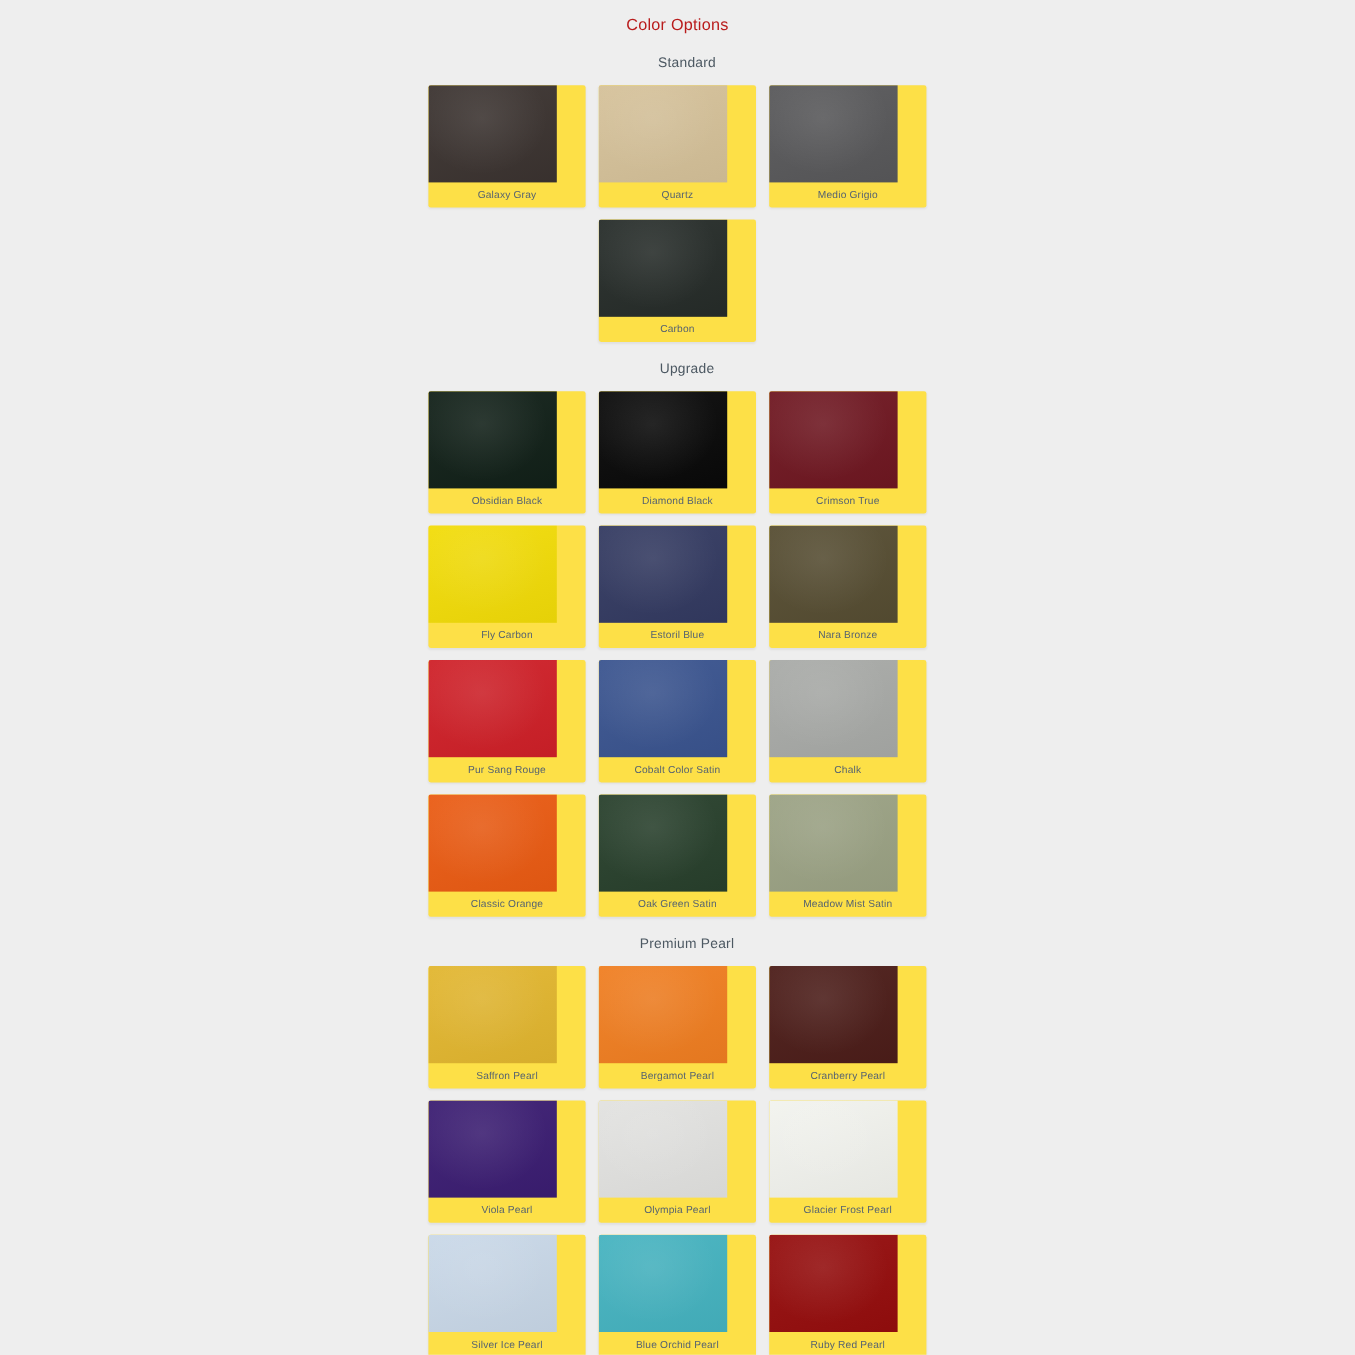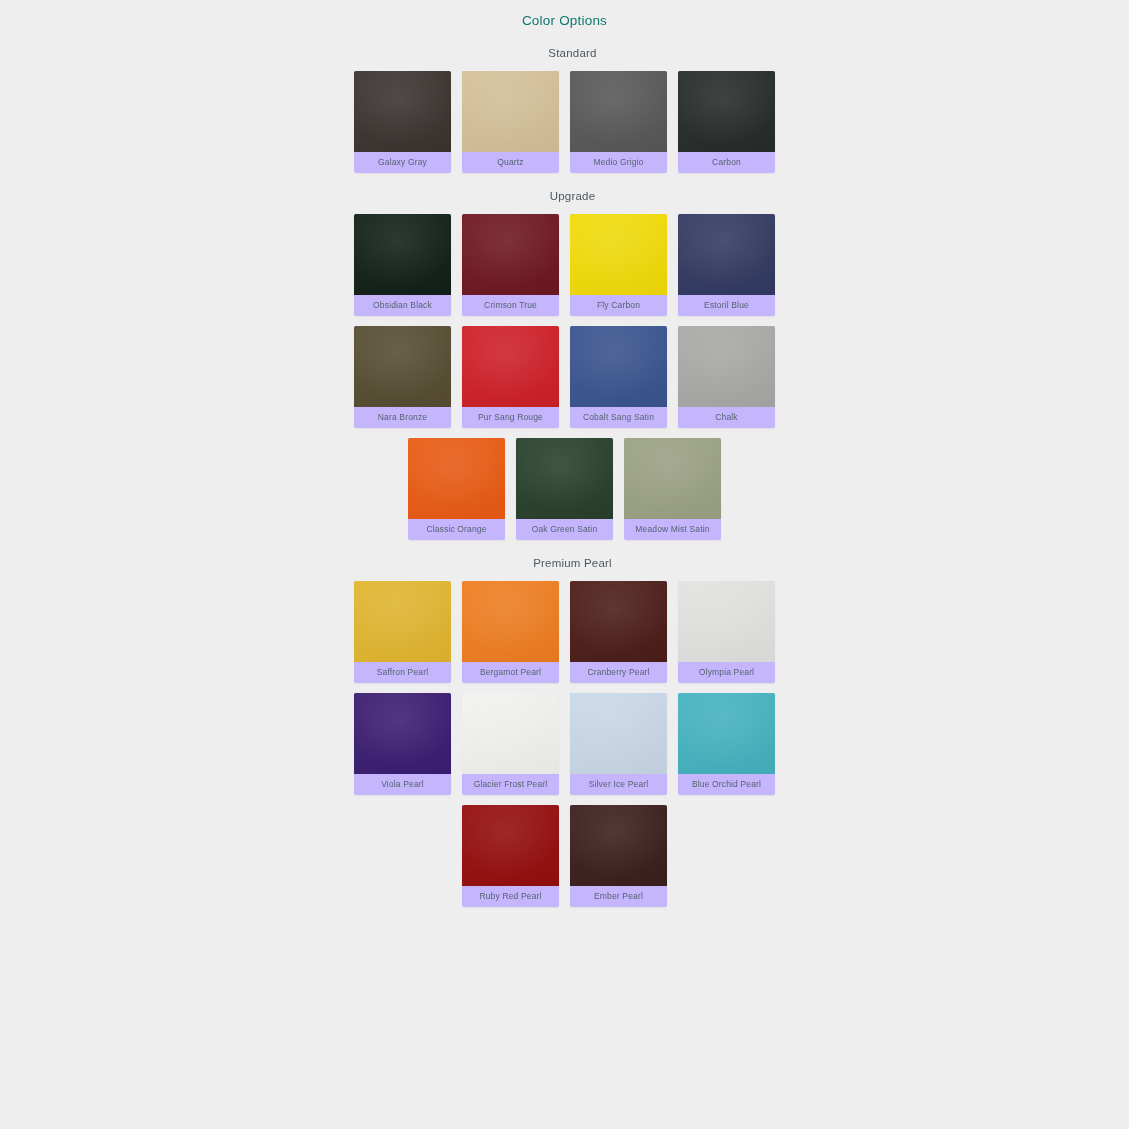--- a/index.html
+++ b/index.html
@@ -17,21 +17,21 @@
   }
   #app {
     width: 1129px;
     min-height: 1129px;
     box-sizing: border-box;
     padding-top: 8px;
   }
   .page-title {
     text-align: center;
     font-size: 13.5px;
-    color: #0f766e;
+    color: #b91c1c;
     letter-spacing: .2px;
     margin: 0;
     padding: 4px 0 0 0;
     font-weight: 400;
     line-height: 18px;
   }
   .section {
     margin: 0;
   }
   .section-title {
@@ -47,22 +47,22 @@
   .grid {
     width: 484px;
     margin: 0 auto;
     display: flex;
     flex-wrap: wrap;
     justify-content: center;
     gap: 10px 11px;
   }
   
   .swatch-card {
-    width: 97px;
-    background: #c4b5fd;
+    width: 131px;
+    background: #fde047;
     border-radius: 2px;
     overflow: hidden;
     box-shadow: 0 1px 2px rgba(0,0,0,0.06);
     display: flex;
     flex-direction: column;
     flex: 0 0 auto;
   }
   .swatch-chip {
     width: 107px;
     height: 81px;
@@ -127,20 +127,26 @@
       <div class="section">
         <h2 class="section-title">Upgrade</h2>
         <div class="grid">
           <div class="swatch-card">
             <div class="swatch-chip" style="background: rgb(17, 32, 24);">
               <span class="sheen"></span>
             </div>
             <div class="swatch-label">Obsidian Black</div>
           </div>
           <div class="swatch-card">
+            <div class="swatch-chip" style="background: rgb(9, 9, 9);">
+              <span class="sheen"></span>
+            </div>
+            <div class="swatch-label">Diamond Black</div>
+          </div>
+          <div class="swatch-card">
             <div class="swatch-chip" style="background: rgb(111, 23, 33);">
               <span class="sheen"></span>
             </div>
             <div class="swatch-label">Crimson True</div>
           </div>
           <div class="swatch-card">
             <div class="swatch-chip" style="background: rgb(242, 220, 8);">
               <span class="sheen"></span>
             </div>
             <div class="swatch-label">Fly Carbon</div>
@@ -160,21 +166,21 @@
           <div class="swatch-card">
             <div class="swatch-chip" style="background: rgb(207, 32, 40);">
               <span class="sheen"></span>
             </div>
             <div class="swatch-label">Pur Sang Rouge</div>
           </div>
           <div class="swatch-card">
             <div class="swatch-chip" style="background: rgb(58, 84, 143);">
               <span class="sheen"></span>
             </div>
-            <div class="swatch-label">Cobalt Sang Satin</div>
+            <div class="swatch-label">Cobalt Color Satin</div>
           </div>
           <div class="swatch-card">
             <div class="swatch-chip" style="background: rgb(168, 170, 167);">
               <span class="sheen"></span>
             </div>
             <div class="swatch-label">Chalk</div>
           </div>
           <div class="swatch-card">
             <div class="swatch-chip" style="background: rgb(234, 91, 19);">
               <span class="sheen"></span>
@@ -210,30 +216,30 @@
             </div>
             <div class="swatch-label">Bergamot Pearl</div>
           </div>
           <div class="swatch-card">
             <div class="swatch-chip" style="background: rgb(76, 29, 25);">
               <span class="sheen"></span>
             </div>
             <div class="swatch-label">Cranberry Pearl</div>
           </div>
           <div class="swatch-card">
+            <div class="swatch-chip" style="background: rgb(59, 29, 114);">
+              <span class="sheen"></span>
+            </div>
+            <div class="swatch-label">Viola Pearl</div>
+          </div>
+          <div class="swatch-card">
             <div class="swatch-chip" style="background: rgb(226, 226, 224);">
               <span class="sheen"></span>
             </div>
             <div class="swatch-label">Olympia Pearl</div>
-          </div>
-          <div class="swatch-card">
-            <div class="swatch-chip" style="background: rgb(59, 29, 114);">
-              <span class="sheen"></span>
-            </div>
-            <div class="swatch-label">Viola Pearl</div>
           </div>
           <div class="swatch-card">
             <div class="swatch-chip" style="background: rgb(242, 243, 238);">
               <span class="sheen"></span>
             </div>
             <div class="swatch-label">Glacier Frost Pearl</div>
           </div>
           <div class="swatch-card">
             <div class="swatch-chip" style="background: rgb(201, 216, 232);">
               <span class="sheen"></span>

